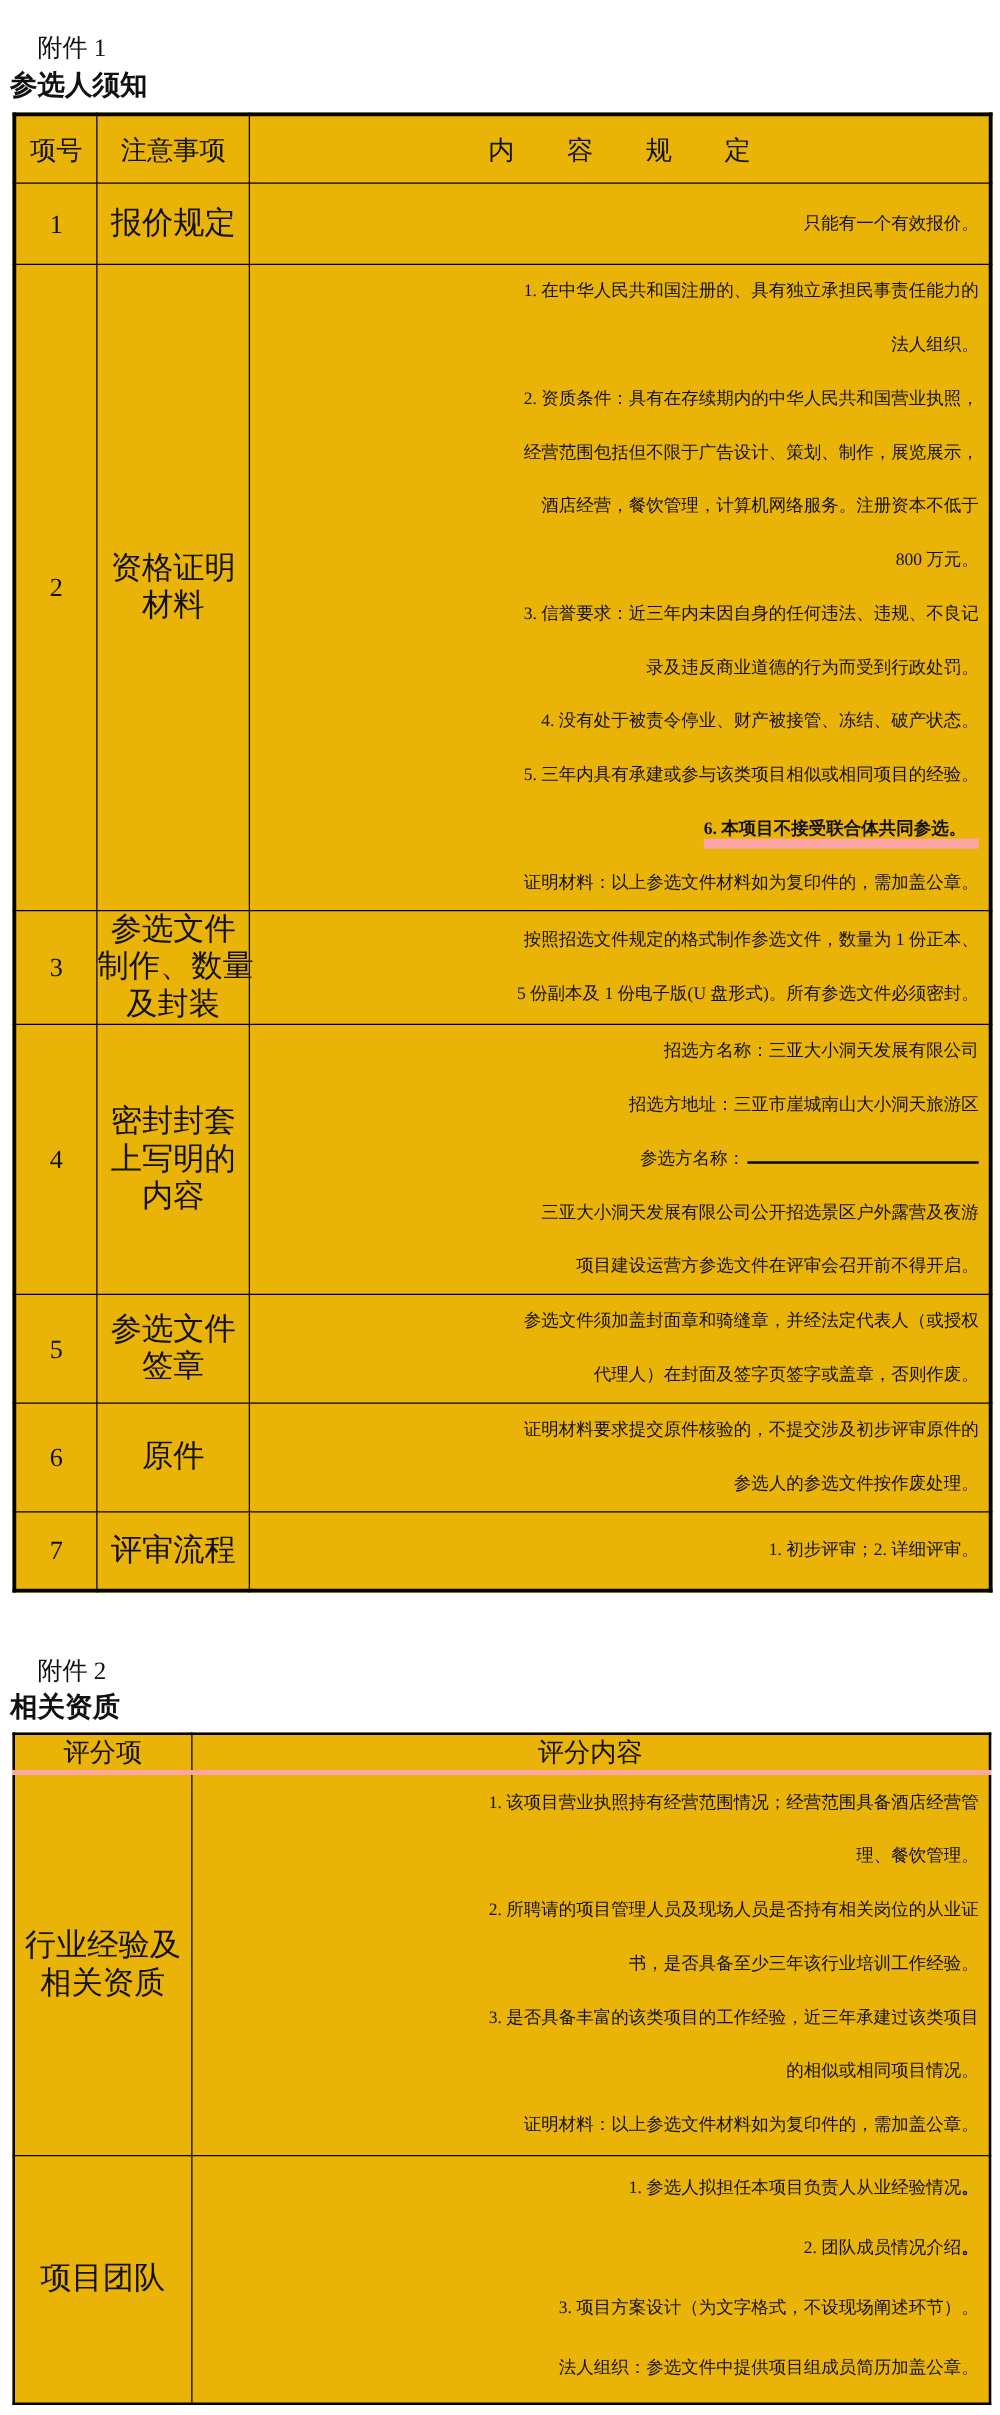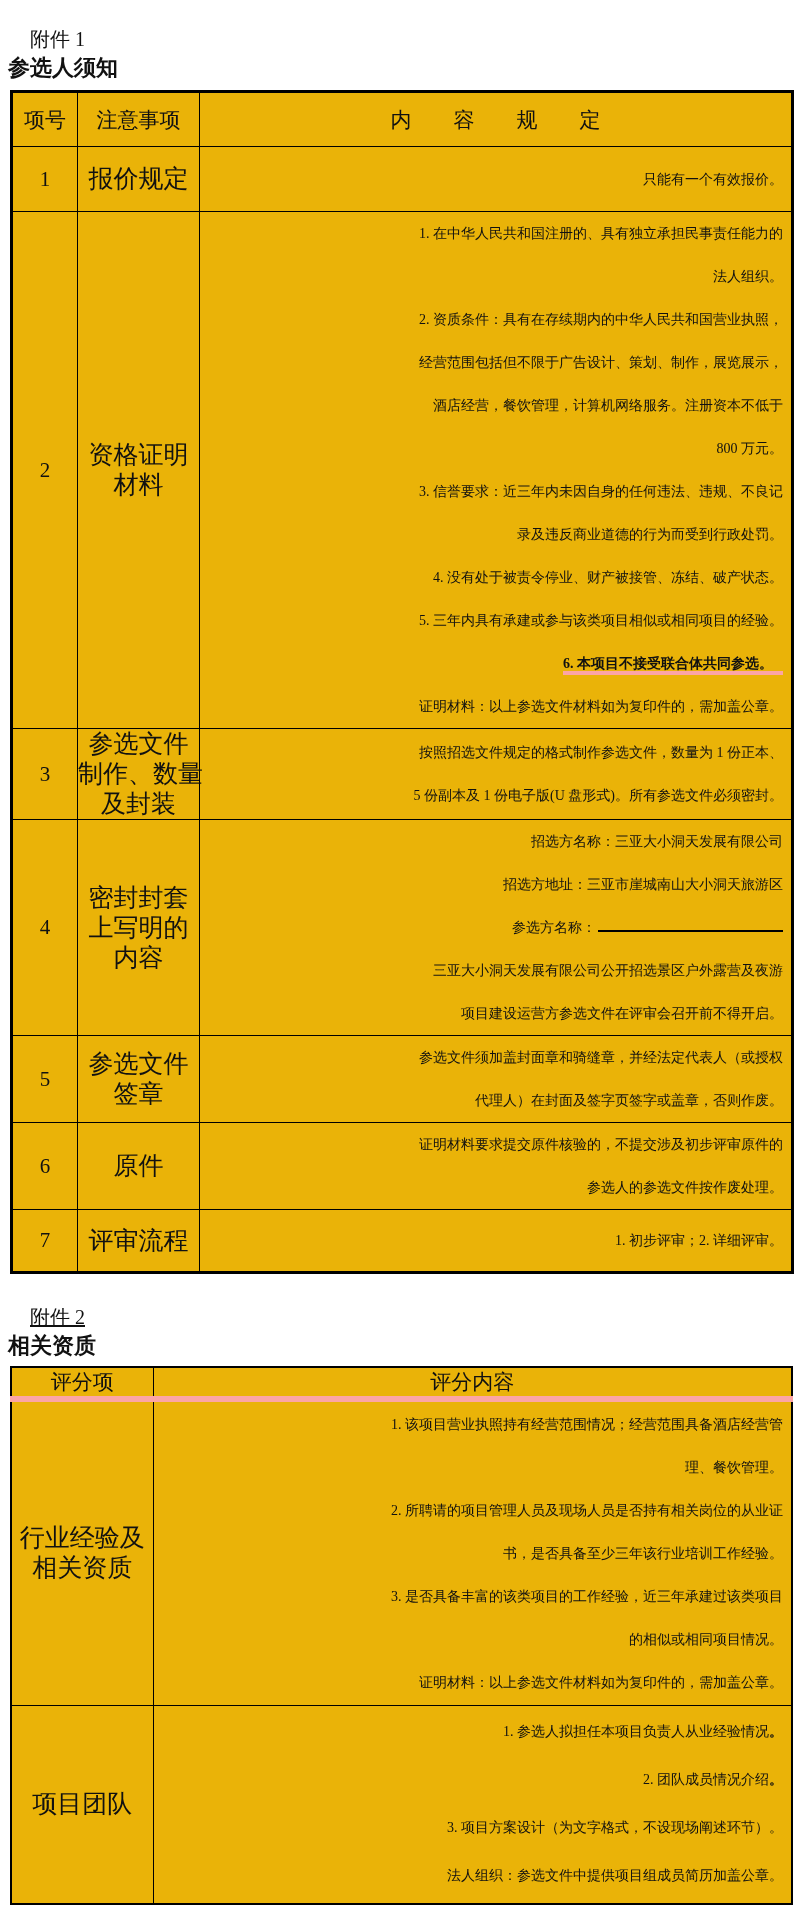--- a/index.html
+++ b/index.html
@@ -16,40 +16,40 @@
     font-size:22px;font-weight:bold;line-height:26px;
   }
   table{
     border-collapse:collapse;table-layout:fixed;width:781px;
     margin-left:10px;background:#eab308;
   }
   #table1{border:3px solid #000;margin-top:9px;}
   #table2{border:2px solid #000;margin-top:7px;}
   th,td{border:1px solid #000;padding:0;vertical-align:middle;}
   th{font-weight:normal;font-size:21px;text-align:center;}
-  #table2 thead th{border-bottom:6px solid #fca5a5;}
+  #table2 thead th{border-bottom:4px solid #fca5a5;}
   #table1 thead tr{height:55px;}
   #table1 tbody tr:nth-child(1){height:65px;}
   #table1 tbody tr:nth-child(2){height:516px;}
   #table1 tbody tr:nth-child(3){height:90px;}
   #table1 tbody tr:nth-child(4){height:213px;}
   #table1 tbody tr:nth-child(5){height:87px;}
   #table1 tbody tr:nth-child(6){height:87px;}
   #table1 tbody tr:nth-child(7){height:63px;}
   #table2 thead tr{height:31px;}
   #table2 tbody tr:nth-child(1){height:306px;}
   #table2 tbody tr:nth-child(2){height:199px;}
   td.c-no{font-size:21px;text-align:center;}
   td.c-item{font-size:25px;text-align:center;}
   td.c-item .item-line{line-height:30px;white-space:nowrap;}
   td.c-content{padding:0 8px;font-size:14px;text-align:right;}
   .content-line{line-height:43px;white-space:nowrap;}
   #table2 tbody tr:nth-child(2) .content-line{line-height:48px;}
   .b{font-weight:bold;}
-  .u{border-bottom:4px solid #fca5a5;padding-right:10px;margin-top:10px;}
+  .u{border-bottom:8px solid #fca5a5;padding-right:10px;margin-top:10px;}
   .blank-line{
     display:inline-block;width:185px;height:20px;
     border-bottom:2px solid #000;vertical-align:baseline;margin-left:2px;
   }
 </style>
 </head>
 <body>
 
 <div class="att-label">附件 1</div>
 <div class="doc-title">参选人须知</div>
@@ -151,21 +151,21 @@
         <td class="c-item">
           <div class="item-line">评审流程</div>
         </td>
         <td class="c-content">
           <div class="content-line">1. 初步评审；2. 详细评审。</div>
         </td>
       </tr>
     </tbody>
 </table>
 
-<div class="att-label spacer-top2" style="margin-top:32px;text-decoration:underline;">附件 2</div>
+<div class="att-label spacer-top2" style="margin-top:52px;">附件 2</div>
 <div class="doc-title">相关资质</div>
 
 <table id="table2">
   <colgroup>
     <col style="width:142px">
       <col style="width:639px">
   </colgroup>
   <thead>
     <tr>
       <th>评分项</th>

